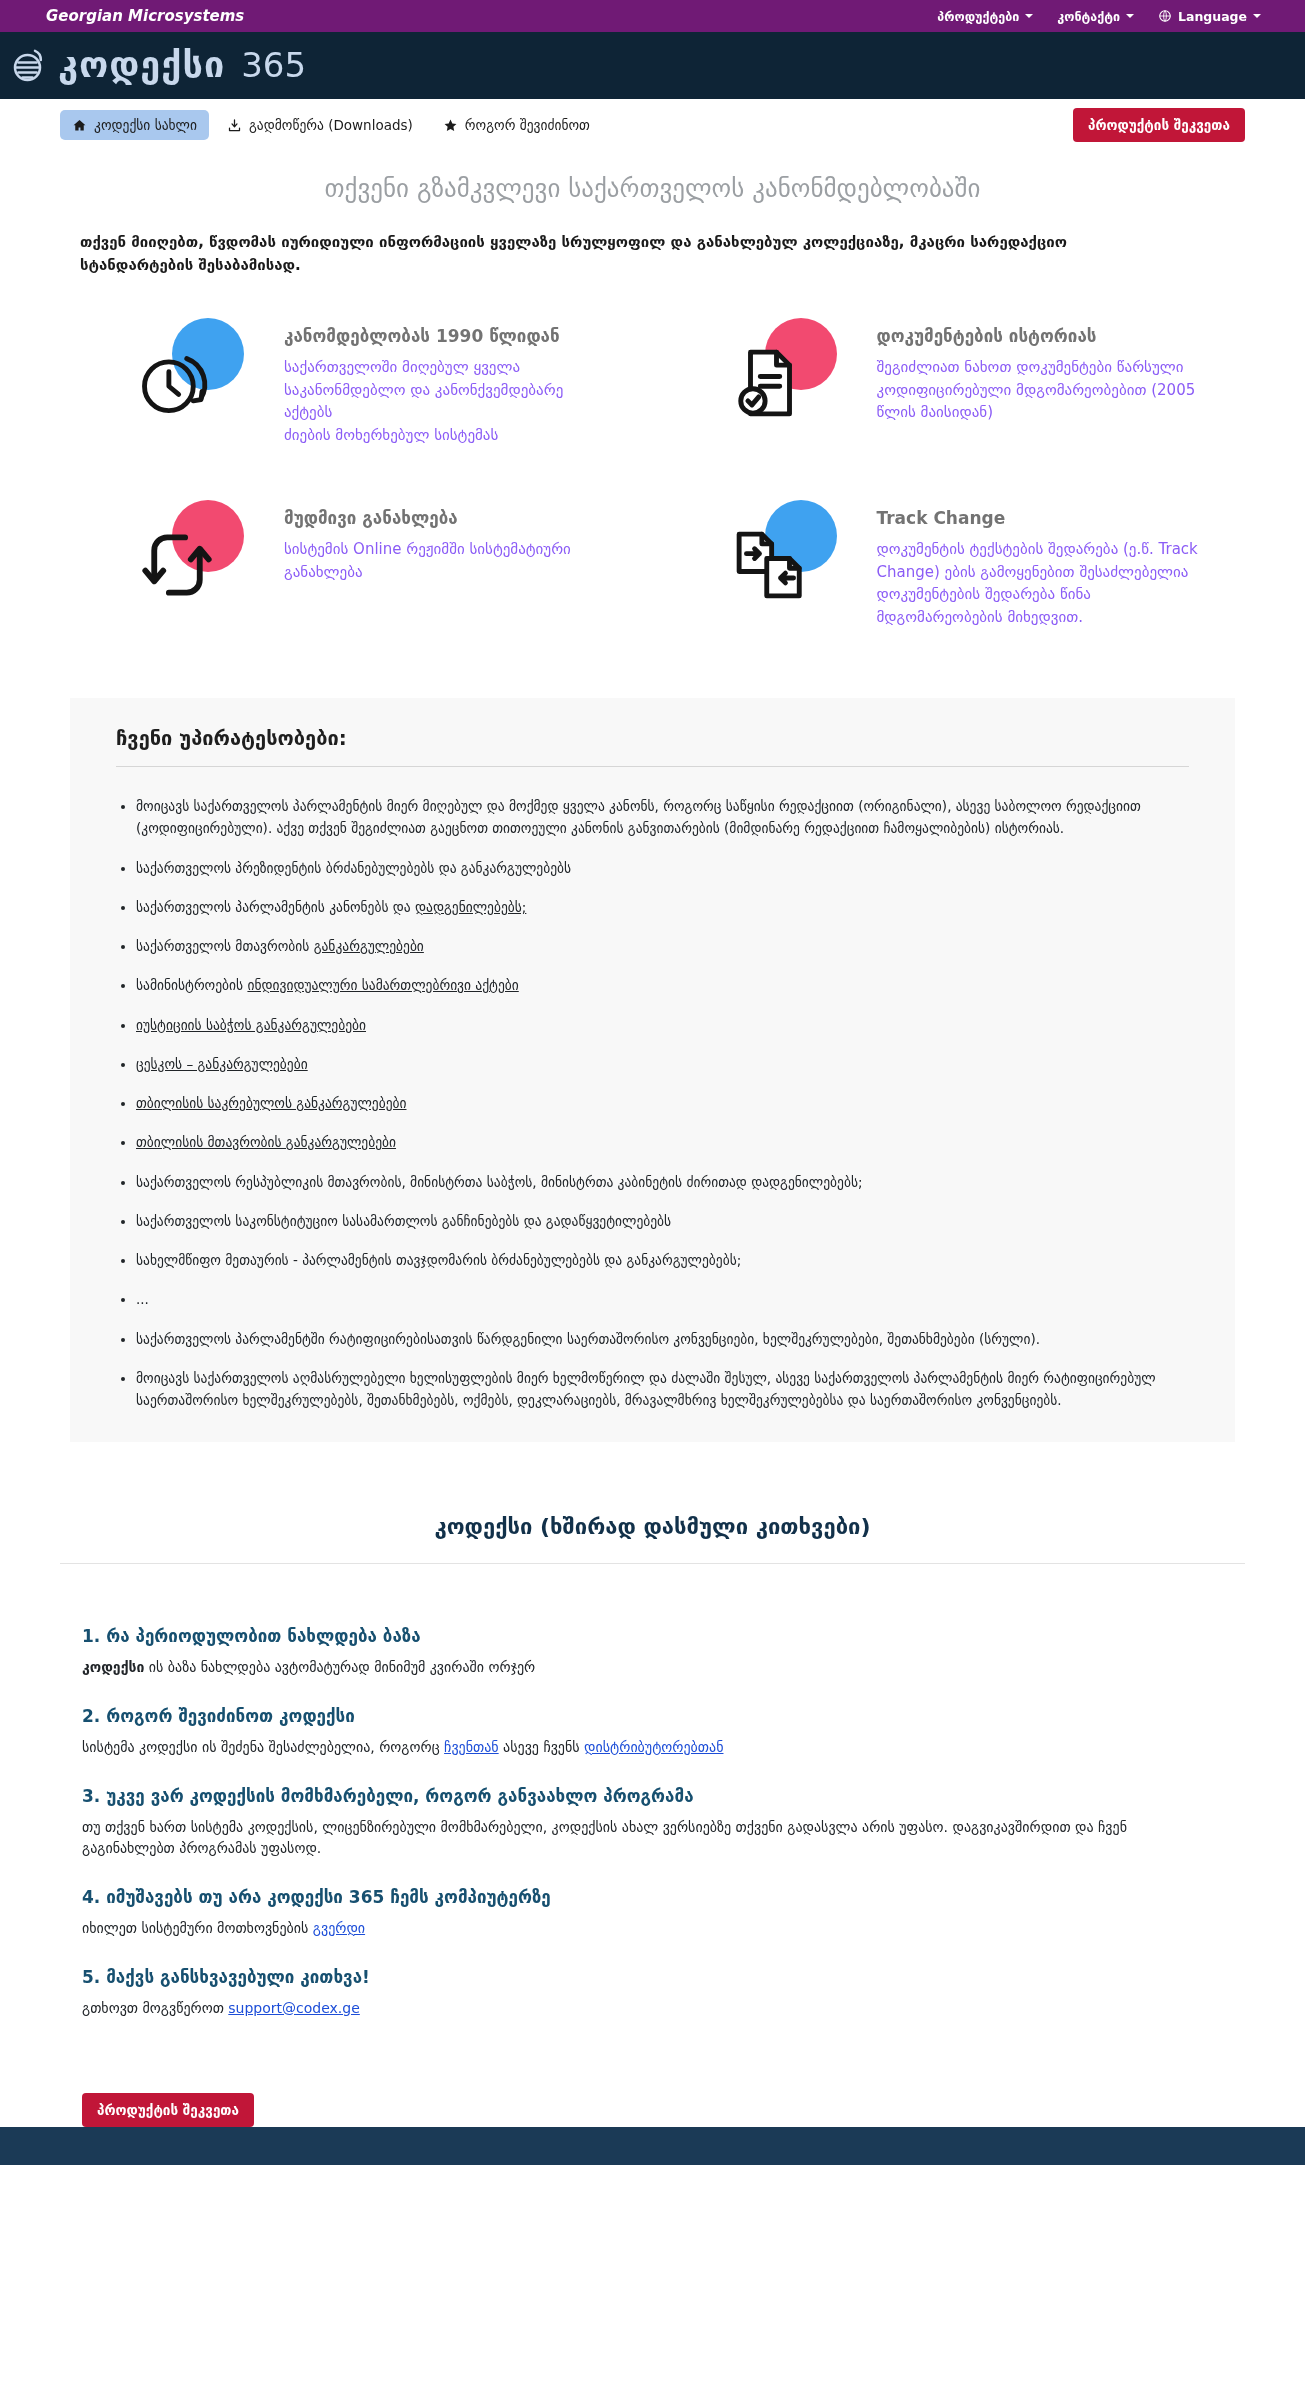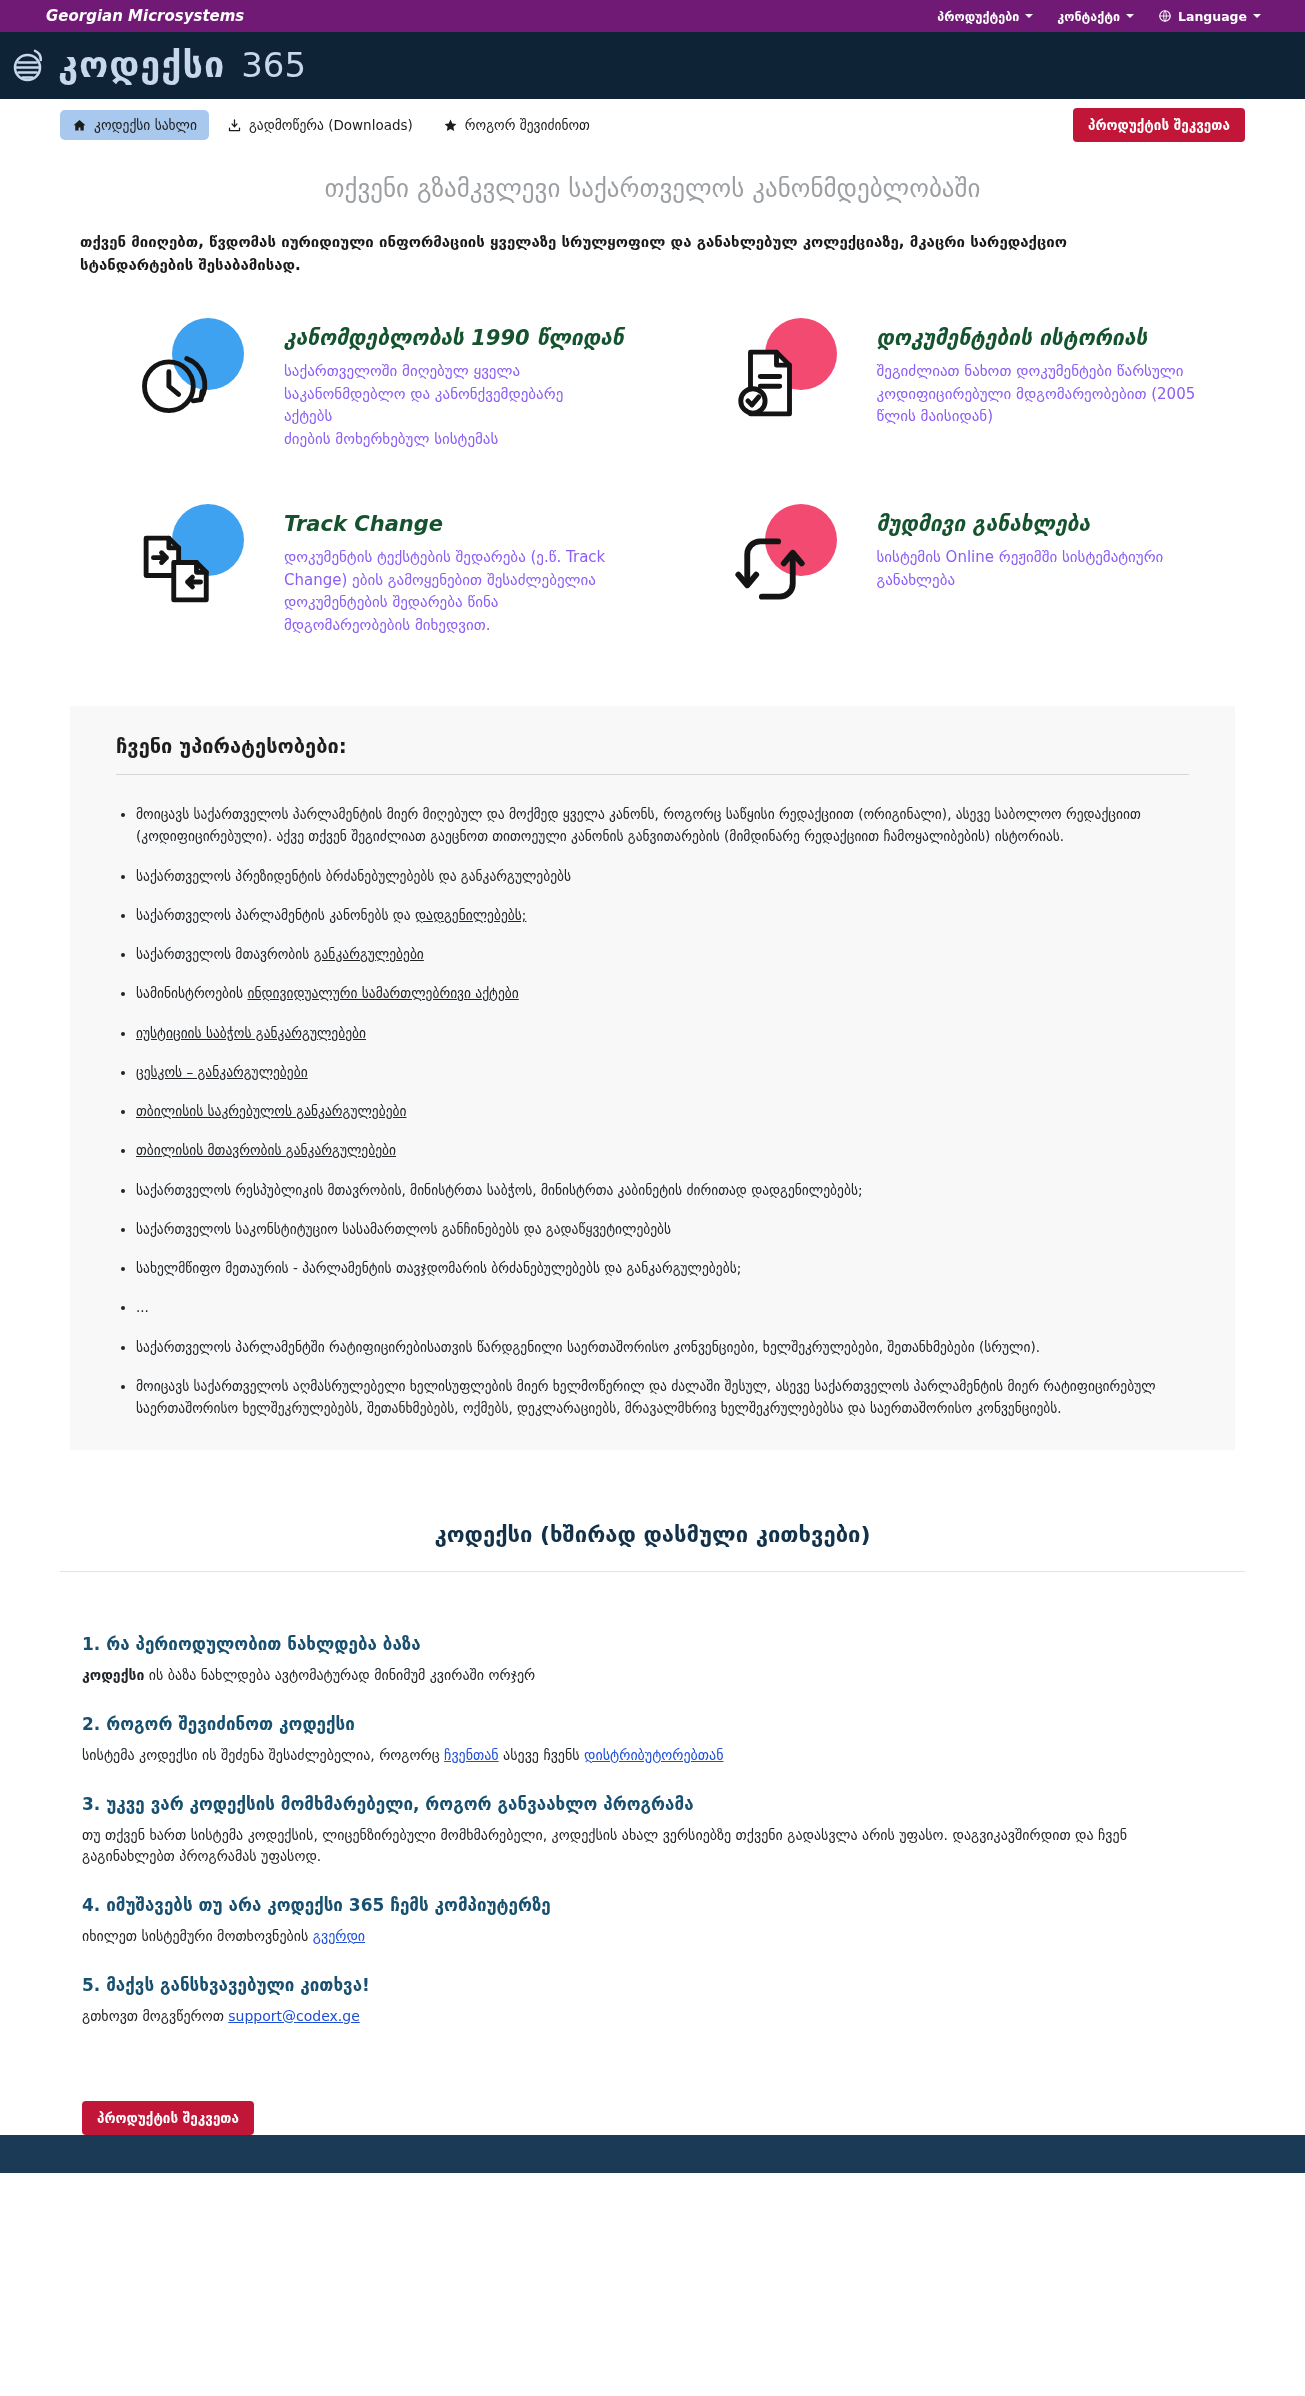--- a/index.html
+++ b/index.html
@@ -40,21 +40,21 @@
     font-family:inherit; font-size:13.5px; font-weight:700; padding:9px 15px; cursor:pointer;
   }
   .hero-title { text-align:center; color:#9b9fa3; font-size:25px; font-weight:400; margin:20px 0 28px; }
   .lead { font-size:15px; font-weight:700; color:#1b1b1b; line-height:1.5; margin:0 0 46px; padding:0 20px; max-width:1140px; }
   
   .features { display:grid; grid-template-columns:1fr 1fr; row-gap:58px; column-gap:40px; padding:0 20px; margin-bottom:70px; }
   .feature { display:flex; gap:46px; }
   .f-icon { position:relative; width:100px; height:100px; flex:none; margin-left:58px; }
   .f-circle { position:absolute; top:-4px; right:-6px; width:72px; height:72px; border-radius:50%; }
   .f-svg { position:absolute; left:0; bottom:0; }
-  .f-title { font-size:21px; font-weight:700; color:#14532d; margin:4px 0 10px;font-style:italic; }
+  .f-title { font-size:17px; font-weight:700; color:#737373; margin:4px 0 10px; }
   .f-text { font-size:15px; color:#8b5cf6; line-height:1.5; margin:0; max-width:330px; white-space:pre-line; }
   
   .adv-box { background:#f8f8f8; margin:0 10px 72px; padding:28px 46px 26px; }
   .adv-title { font-size:20px; font-weight:700; margin:0 0 16px; color:#1e1e1e; }
   .adv-hr { border:none; border-top:1px solid #d6d6d6; margin:0 0 28px; }
   .adv-list { margin:0; padding-left:20px; }
   .adv-list li { font-size:13.5px; line-height:1.65; margin-bottom:17px; color:#212529; }
   .adv-list li:last-child { margin-bottom:4px; }
   .adv-link { color:#212529; text-decoration:underline; cursor:pointer; }
   
@@ -174,47 +174,47 @@
                   <circle cx="13.5" cy="35" r="7.5" fill="#fff"></circle>
                   <path d="m10.4 35 2.5 2.5 4.2-5"></path>
                 </g>
               </svg></span></div>
           <div class="f-body">
             <h3 class="f-title">დოკუმენტების ისტორიას</h3>
             <p class="f-text">შეგიძლიათ ნახოთ დოკუმენტები წარსული კოდიფიცირებული მდგომარეობებით (2005 წლის მაისიდან)</p>
           </div>
         </div>
         <div class="feature">
+          <div class="f-icon"><span class="f-circle" style="background: rgb(242, 74, 112);"></span><span><svg class="f-svg" viewBox="0 0 48 48" width="78" height="78">
+                <g fill="none" stroke="#141414" stroke-width="3.6" stroke-linecap="round" stroke-linejoin="round">
+                  <path d="M29 7H18a8 8 0 0 0-8 8v17"></path>
+                  <path d="m4.5 27.5 5.5 6.5 5.5-6.5"></path>
+                  <path d="M19 41h11a8 8 0 0 0 8-8V16"></path>
+                  <path d="m32.5 20.5 5.5-6.5 5.5 6.5"></path>
+                </g>
+              </svg></span></div>
+          <div class="f-body">
+            <h3 class="f-title">მუდმივი განახლება</h3>
+            <p class="f-text">სისტემის Online რეჟიმში სისტემატიური განახლება</p>
+          </div>
+        </div>
+        <div class="feature">
           <div class="f-icon"><span class="f-circle" style="background: rgb(63, 162, 240);"></span><span><svg class="f-svg" viewBox="0 0 48 48" width="78" height="78">
                 <g fill="none" stroke="#141414" stroke-width="3" stroke-linecap="round" stroke-linejoin="round">
                   <path d="M5 5h14l6 6v17H5z" fill="#fff"></path>
                   <path d="M19 5v6h6"></path>
                   <path d="M9.5 17h8m0 0-3-3m3 3-3 3"></path>
                   <path d="M22 20h14l6 6v17H22z" fill="#fff"></path>
                   <path d="M36 20v6h6"></path>
                   <path d="M38.5 32h-8m0 0 3-3m-3 3 3 3"></path>
                 </g>
               </svg></span></div>
           <div class="f-body">
             <h3 class="f-title">Track Change</h3>
             <p class="f-text">დოკუმენტის ტექსტების შედარება (ე.წ. Track Change) ების გამოყენებით შესაძლებელია დოკუმენტების შედარება წინა მდგომარეობების მიხედვით.</p>
-          </div>
-        </div>
-        <div class="feature">
-          <div class="f-icon"><span class="f-circle" style="background: rgb(242, 74, 112);"></span><span><svg class="f-svg" viewBox="0 0 48 48" width="78" height="78">
-                <g fill="none" stroke="#141414" stroke-width="3.6" stroke-linecap="round" stroke-linejoin="round">
-                  <path d="M29 7H18a8 8 0 0 0-8 8v17"></path>
-                  <path d="m4.5 27.5 5.5 6.5 5.5-6.5"></path>
-                  <path d="M19 41h11a8 8 0 0 0 8-8V16"></path>
-                  <path d="m32.5 20.5 5.5-6.5 5.5 6.5"></path>
-                </g>
-              </svg></span></div>
-          <div class="f-body">
-            <h3 class="f-title">მუდმივი განახლება</h3>
-            <p class="f-text">სისტემის Online რეჟიმში სისტემატიური განახლება</p>
           </div>
         </div>
       </div>
 
     <div class="adv-box">
       <h2 class="adv-title">ჩვენი უპირატესობები:</h2>
       <hr class="adv-hr">
       <ul class="adv-list" id="adv-list">
           <li><span>მოიცავს საქართველოს პარლამენტის მიერ მიღებულ და მოქმედ ყველა კანონს, როგორც საწყისი რედაქციით (ორიგინალი), ასევე საბოლოო რედაქციით (კოდიფიცირებული). აქვე თქვენ შეგიძლიათ გაეცნოთ თითოეული კანონის განვითარების (მიმდინარე რედაქციით ჩამოყალიბების) ისტორიას.</span></li>
           <li><span>საქართველოს პრეზიდენტის ბრძანებულებებს და განკარგულებებს</span></li>

